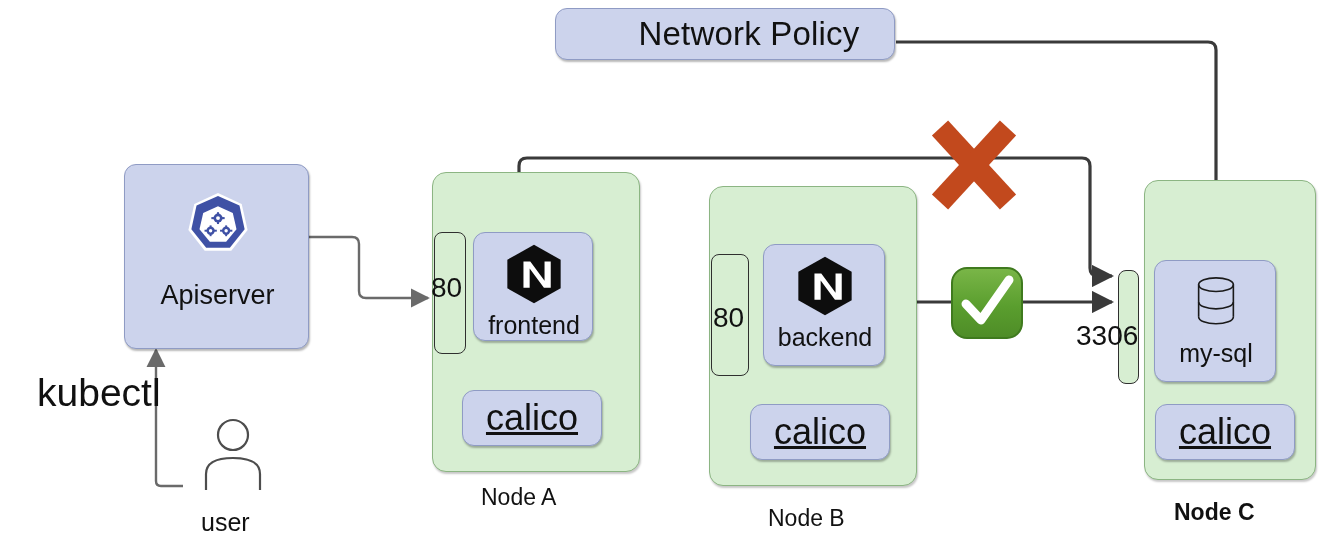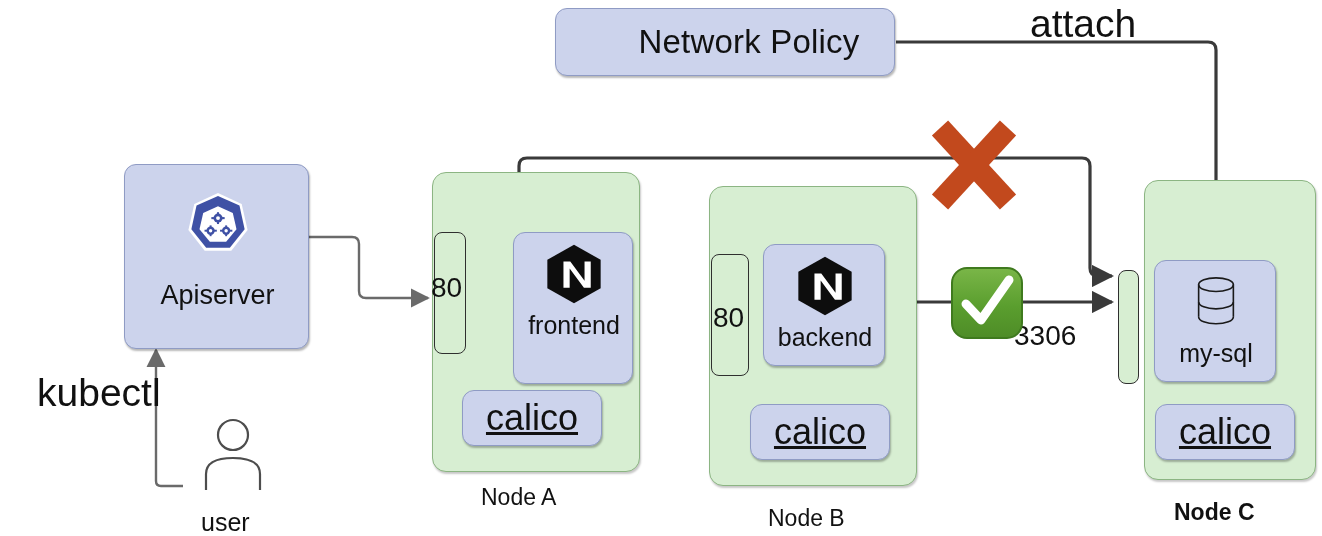--- a/index.html
+++ b/index.html
@@ -59,25 +59,24 @@
 
     <path d="M 309 237 L 352 237 Q 359 237 359 244 L 359 291 Q 359 298 366 298 L 428 298" fill="none" stroke="#6a6a6a" stroke-width="2.4" marker-end="url(#arrowThin)"></path>
 
     <path d="M 519 244 L 519 166 Q 519 158 527 158 L 1082 158 Q 1090 158 1090 166 L 1090 268 Q 1090 276 1098 276 L 1112 276" fill="none" stroke="#3a3a3a" stroke-width="3.2" marker-end="url(#arrowA)"></path>
 
     <path d="M 884 302 L 1112 302" fill="none" stroke="#3a3a3a" stroke-width="3.2" marker-end="url(#arrowA)"></path>
 
     <path d="M 896 42 L 1208 42 Q 1216 42 1216 50 L 1216 248" fill="none" stroke="#3a3a3a" stroke-width="3.2" marker-end="url(#arrowA)"></path>
   </svg>
 
-  <div class="abs bluebox center" style="left:555px;top:8px;width:340px;height:68px;padding-left:48px;">
+  <div class="abs bluebox center" style="left:555px;top:8px;width:340px;height:52px;padding-left:48px;">
     <span class="lbl npolicy-txt">Network Policy</span>
   </div>
 
-  <div class="abs lbl big-txt" style="left:1030px;top:2px;">attach</div>
 
   <div class="abs bluebox" style="left:124px;top:164px;width:185px;height:185px;">
     <div class="abs center" style="left:0;top:22px;width:185px;height:80px;">
       <span class="k8s-wrap">
         <svg viewBox="0 0 100 100" width="74" height="74" xmlns="http://www.w3.org/2000/svg">
           <polygon points="50,4 82,19 90,54 68,82 32,82 10,54 18,19" fill="#ffffff"></polygon>
           <polygon points="50,8 79,21 86,53 66,78 34,78 14,53 21,21" fill="#3f51a5"></polygon>
           <polygon points="50,22 70,31 75,53 61,70 39,70 25,53 30,31" fill="#ffffff"></polygon>
           <g fill="#3f51a5">
             <circle cx="50" cy="38" r="6.2"></circle>
@@ -114,21 +113,21 @@
       <circle cx="43" cy="17" r="15" fill="none" stroke="#4d4d4d" stroke-width="2.2"></circle>
       <path d="M 16 72 L 16 56 Q 16 40 43 40 Q 70 40 70 56 L 70 72" fill="none" stroke="#4d4d4d" stroke-width="2.2"></path>
     </svg>
   </div>
   <div class="abs lbl user-txt" style="left:201px;top:508px;text-align:right;">user</div>
 
   <div class="abs greenbox" style="left:432px;top:172px;width:208px;height:300px;"></div>
   <div class="abs portbar" style="left:434px;top:232px;width:32px;height:122px;"></div>
   <div class="abs lbl port-txt" style="left:431px;top:272px;">80</div>
 
-  <div class="abs bluebox" style="left:473px;top:232px;width:120px;height:152px;margin-left:40px;">
+  <div class="abs bluebox" style="left:473px;top:232px;width:120px;height:109px;">
     <div class="abs center" style="left:0;top:8px;width:120px;height:66px;">
       <span class="nginx-wrap">
         <svg viewBox="0 0 100 100" width="62" height="62" xmlns="http://www.w3.org/2000/svg">
           <polygon points="50,3 93,27 93,73 50,97 7,73 7,27" fill="#0d0d0d"></polygon>
           <path d="M 33 72 L 33 30 L 44 30 L 67 61 L 67 30 L 77 30 L 77 72 L 66 72 L 43 41 L 43 72 Z" fill="#ffffff"></path>
         </svg>
       </span>
     </div>
     <div class="abs center" style="left:0;top:74px;width:120px;height:36px;">
       <span class="lbl pod-txt">frontend</span>
@@ -158,21 +157,21 @@
     </div>
   </div>
 
   <div class="abs bluebox center" style="left:750px;top:404px;width:140px;height:56px;">
     <span class="lbl calico-txt">calico</span>
   </div>
   <div class="abs lbl node-txt" style="left:768px;top:505px;">Node B</div>
 
   <div class="abs greenbox" style="left:1144px;top:180px;width:172px;height:300px;"></div>
   <div class="abs portbar" style="left:1118px;top:270px;width:21px;height:114px;"></div>
-  <div class="abs lbl port-txt" style="left:1014px;top:320px;text-align:right;">3306</div>
+  <div class="abs lbl port-txt" style="left:1076px;top:320px;text-align:right;">3306</div>
 
   <div class="abs bluebox" style="left:1154px;top:260px;width:122px;height:122px;">
     <div class="abs center" style="left:0;top:8px;width:122px;height:66px;">
       <span class="db-wrap">
         <svg viewBox="0 0 100 100" width="62" height="62" xmlns="http://www.w3.org/2000/svg">
           <ellipse cx="50" cy="22" rx="28" ry="11" fill="#ccd3ec" stroke="#1a1a1a" stroke-width="2.6"></ellipse>
           <path d="M 22 22 L 22 74" fill="none" stroke="#1a1a1a" stroke-width="2.6"></path>
           <path d="M 78 22 L 78 74" fill="none" stroke="#1a1a1a" stroke-width="2.6"></path>
           <path d="M 22 74 A 28 11 0 0 0 78 74" fill="none" stroke="#1a1a1a" stroke-width="2.6"></path>
           <path d="M 22 50 A 28 11 0 0 0 78 50" fill="none" stroke="#1a1a1a" stroke-width="2.6"></path>

